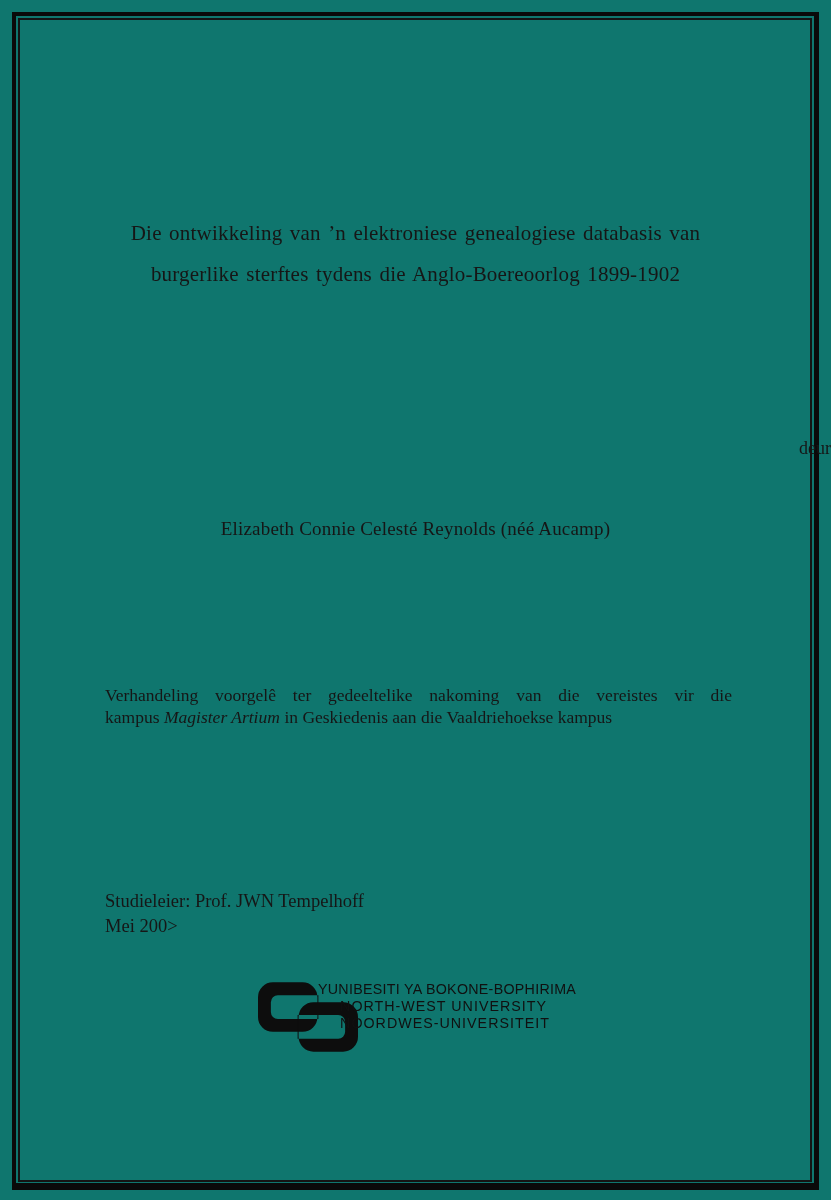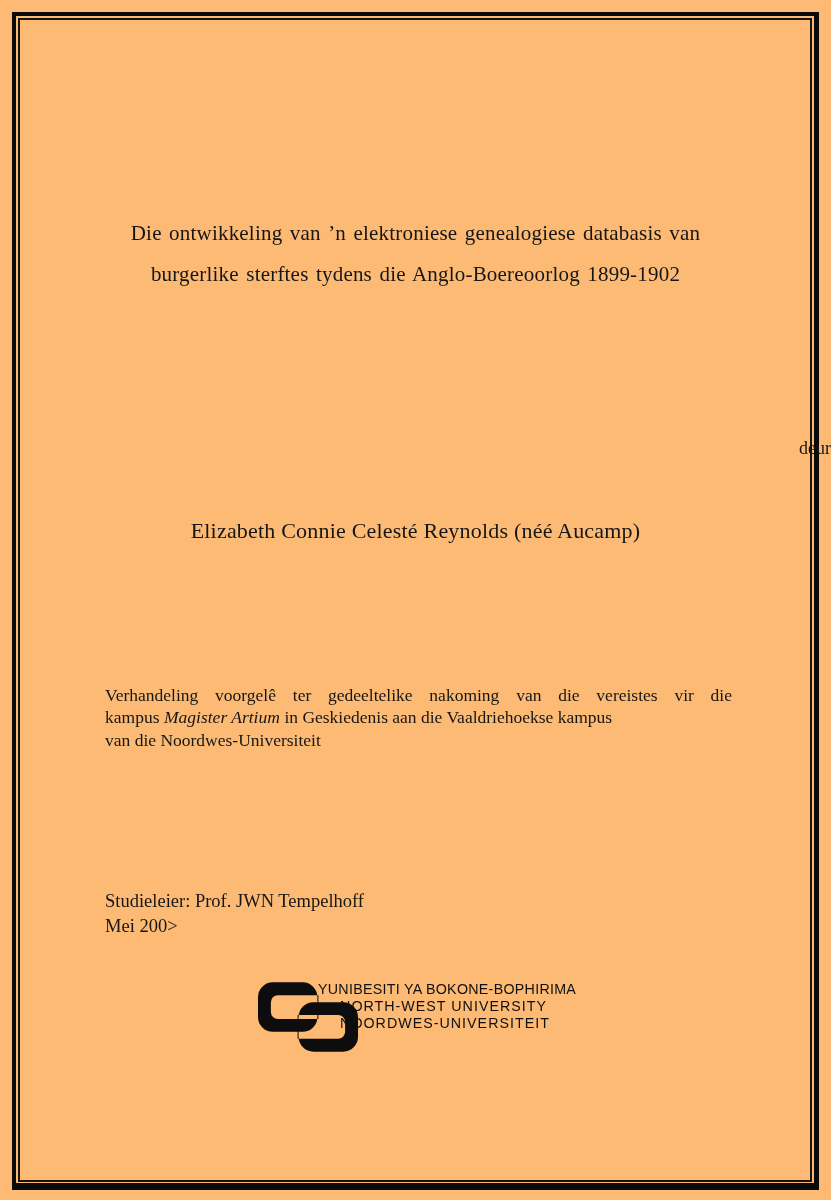--- a/index.html
+++ b/index.html
@@ -4,21 +4,21 @@
 <style>
   html, body {
     margin: 0;
     padding: 0;
     background: #e8e8e6;
   }
   .page {
     position: relative;
     width: 831px;
     height: 1200px;
-    background: #fdba74;
+    background: #0f766e;
     font-family: "Liberation Serif", serif;
     color: #161616;
     overflow: hidden;
   }
   .border-outer {
     position: absolute;
     top: 12px; left: 12px; right: 12px; bottom: 10px;
     border-top: 4px solid #0a0a0a;
     border-left: 4px solid #0a0a0a;
     border-right: 5px solid #0a0a0a;
@@ -43,21 +43,21 @@
   .byline {
     position: absolute;
     top: 438px; left: 0; right: 0;
     text-align: right;
     font-size: 18px;
   }
   .author {
     position: absolute;
     top: 518px; left: 0; right: 0;
     text-align: center;
-    font-size: 22px;
+    font-size: 19px;
     letter-spacing: 0.2px;
   }
   .statement {
     position: absolute;
     top: 664px; left: 105px;
     width: 627px;
     font-size: 17.5px;
     line-height: 22.4px;
   }
   .statement .justified {
@@ -113,21 +113,20 @@
 
   <div class="byline">deur</div>
 
   <div class="author">Elizabeth Connie Celesté Reynolds (néé Aucamp)</div>
 
   <div class="statement">
     <div class="justified">Verhandeling voorgelê ter gedeeltelike nakoming van die vereistes vir die</div>
     <div class="line2">
       <span>kampus</span><span class="italic">Magister Artium</span><span>in Geskiedenis aan die Vaaldriehoekse kampus</span>
     </div>
-    <div>van die Noordwes-Universiteit</div>
   </div>
 
   <div class="supervisor-block">
     <div>Studieleier: Prof. JWN Tempelhoff</div>
     <div>Mei 200&gt;</div>
   </div>
 
   <div class="logo">
     <svg class="logo-mark" viewBox="0 0 101 70" xmlns="http://www.w3.org/2000/svg">
       <defs>

